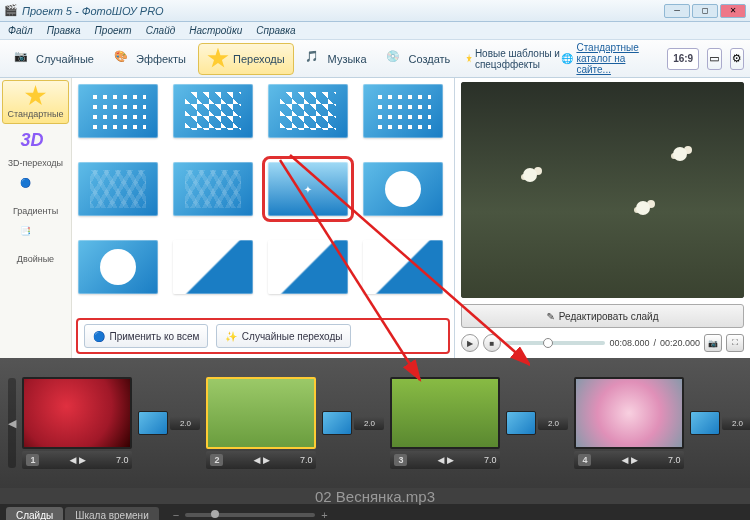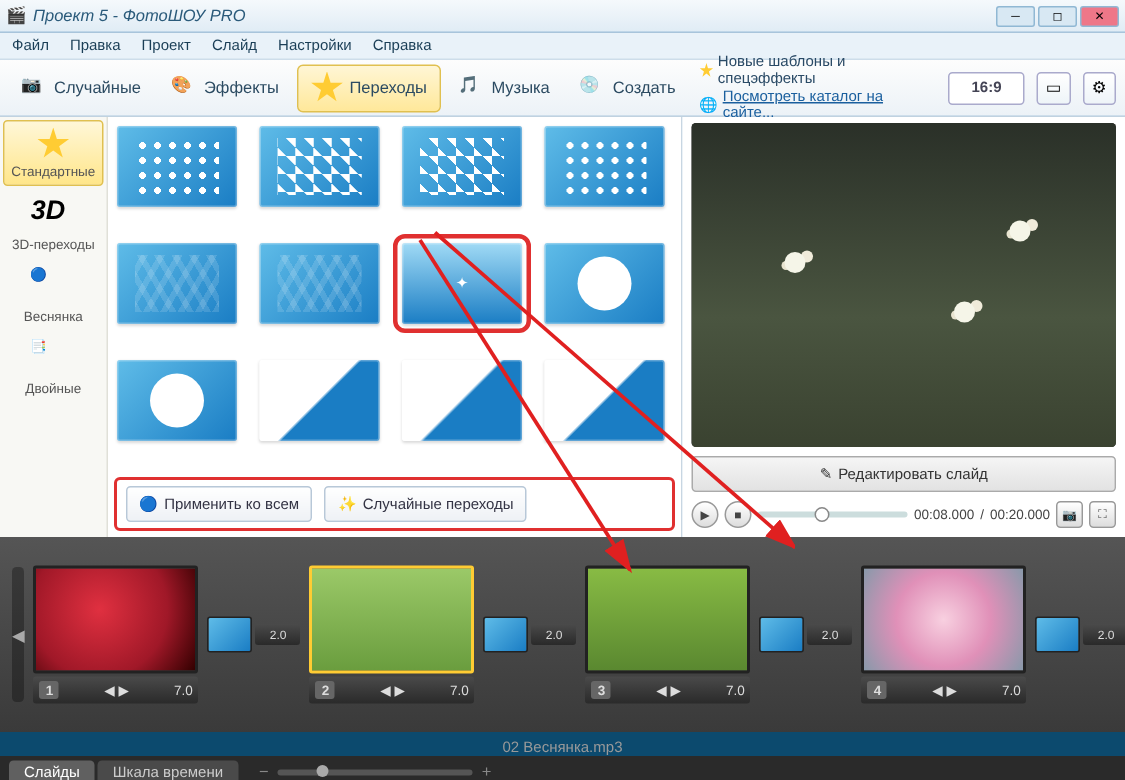--- a/index.html
+++ b/index.html
@@ -4,27 +4,27 @@
 <style>
 * { margin: 0; padding: 0; box-sizing: border-box; font-family: Tahoma, Arial, sans-serif; }
 body { width: 750px; height: 520px; background: #cde4f5; overflow: hidden; font-size: 11px; }
 .titlebar { height: 22px; background: linear-gradient(#f5f9fc,#e0ecf5); display: flex; align-items: center; padding: 0 4px; border-bottom: 1px solid #a8c4db; }
 .titlebar .icon { width: 14px; height: 14px; margin-right: 4px; }
 .titlebar .title { color: #2a5a7a; font-size: 11px; flex: 1; font-style: italic; }
 .winbtns { display: flex; gap: 2px; }
 .winbtn { width: 26px; height: 14px; background: #d8e8f3; border: 1px solid #90b8d4; border-radius: 2px; display:flex; align-items:center; justify-content:center; font-size:8px; }
 .winbtn.close { background: #e78; }
 .menubar { height: 18px; background: #e9f2f9; display: flex; align-items: center; padding: 0 8px; gap: 14px; border-bottom: 1px solid #cdddea; }
-.menubar span { color: #1a3e56; font-size: 10px; cursor: default; }
+.menubar span { color: #1a3e56; font-size: 10px; cursor: default; font-style: italic; }
 .toolbar { height: 38px; background: linear-gradient(#fdfdfd,#ecf2f7); display: flex; align-items: center; padding: 0 6px; gap: 4px; border-bottom: 1px solid #c0d2e0; }
 .tbtn { display: flex; align-items: center; gap: 4px; padding: 4px 8px; border-radius: 4px; font-size: 11px; color: #2c4b62; cursor: pointer; }
 .tbtn.active { background: linear-gradient(#fff6d5,#ffe89a); border: 1px solid #e0c050; }
 .tbtn .ticon { width: 18px; height: 18px; }
 .toolspacer { flex: 1; }
-.promo { display: flex; flex-direction: column; gap: 1px; font-size: 10px; color: #2a4a66; margin-right:8px;justify-content:flex-end;}
+.promo { display: flex; gap: 1px; font-size: 10px; color: #2a4a66; margin-right:8px;justify-content:flex-end;}
 .promo a { color: #1a5f9e; text-decoration: underline; }
 .promo .row { display:flex; align-items:center; gap:3px;}
 .aspect { width: 55px; height: 22px; background: #fff; border: 1px solid #aac; border-radius: 3px; display: flex; align-items:center; justify-content:center; font-size: 10px; font-weight:bold; color:#445; }
 .sqbtn { width: 24px; height: 22px; background: linear-gradient(#fff,#eef4f8); border: 1px solid #aac; border-radius: 3px; display:flex; align-items:center; justify-content:center; margin-left:4px;}
 .main { display: flex; height: 280px; }
 .leftpanel { width: 455px; background: #fff; display: flex; border-right:1px solid #c8d6e2; }
 .sidebar { width: 72px; background: #f8f8f4; border-right: 1px solid #e0e0d8; display: flex; flex-direction: column; padding: 2px; gap: 2px; }
 .sbtn { display: flex; flex-direction: column; align-items: center; gap: 2px; padding: 4px 2px; border-radius: 3px; font-size: 9px; color: #555; cursor:pointer; }
 .sbtn.active { background: linear-gradient(#fff7d8,#ffe68a); border: 1px solid #e0c050; }
 .sbtn .sicon { width: 30px; height: 26px; }
@@ -120,42 +120,42 @@
       <span>Создать</span>
     </div>
   <div class="toolspacer"></div>
   <div class="promo">
     <div class="row">
         <div class="star sm"></div>
         <span>Новые шаблоны и спецэффекты</span>
       </div>
     <div class="row">
         <span>🌐</span>
-        <a>Посмотреть каталог на сайте...</a>
+        <a>Стандартные каталог на сайте...</a>
       </div>
   </div>
   <div class="aspect">16:9</div>
   <div class="sqbtn">▭</div>
   <div class="sqbtn">⚙</div>
 </div>
 
 <div class="main">
   <div class="leftpanel">
     <div class="sidebar">
       <div class="sbtn active">
           <div class="star"></div>
           <span>Стандартные</span>
         </div>
       <div class="sbtn">
-          <span class="sicon" style="color:#000000;font-size:18px;font-weight:bold;font-style:italic">3D</span>
+          <span class="sicon" style="color:#8b5cf6;font-size:18px;font-weight:bold;font-style:italic">3D</span>
           <span>3D-переходы</span>
         </div>
       <div class="sbtn">
           <span class="sicon">🔵</span>
-          <span>Веснянка</span>
+          <span>Градиенты</span>
         </div>
       <div class="sbtn">
           <span class="sicon">📑</span>
           <span>Двойные</span>
         </div>
     </div>
     <div class="gridwrap">
       <div class="grid">
         <div class="thumb dots"></div>
         <div class="thumb checker"></div>
@@ -251,21 +251,21 @@
         <span>◀ ▶</span>
         <span>7.0</span>
       </div>
   </div>
   <div class="trans">
       <div class="transimg"></div>
       <div class="transbar">2.0</div>
     </div>
   <div class="tlnav">▶</div>
 </div>
-<div style="height:16px;background:#0c4a6e;color:#999;font-size:10px;display:flex;align-items:flex-end;justify-content:center">
+<div style="height:16px;background:#404040;color:#999;font-size:15px;display:flex;align-items:center;justify-content:center">
     <span>02 Веснянка.mp3</span>
   </div>
 
 <div class="bottomtabs">
   <div class="btab active">Слайды</div>
   <div class="btab">Шкала времени</div>
   <div class="zoom">
     <span style="color:#888">−</span>
       <div class="track"></div>
       <span style="color:#888">+</span>

